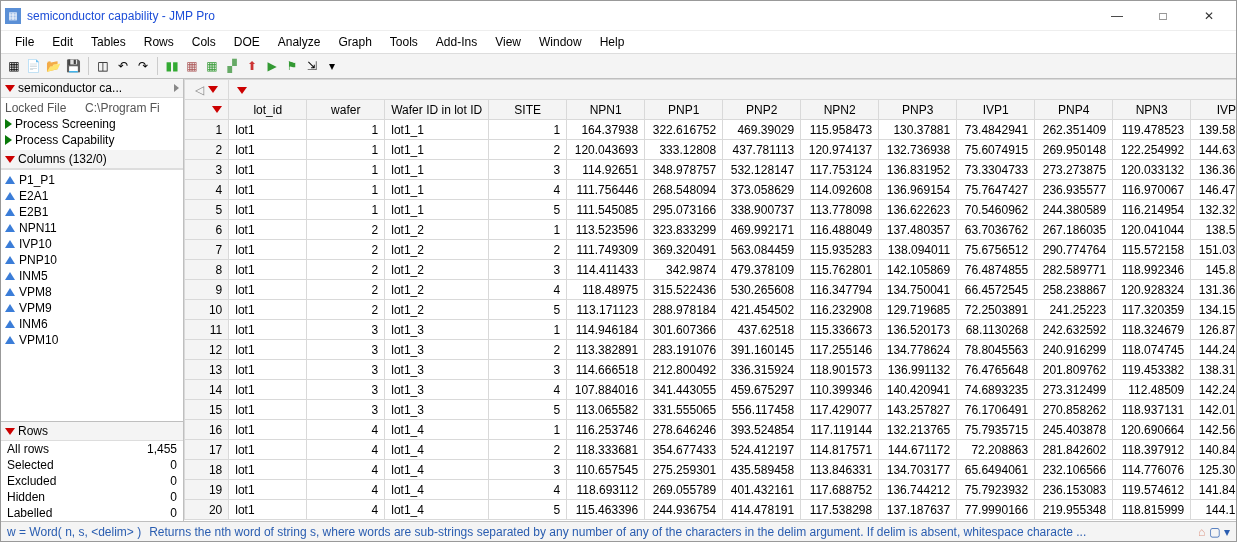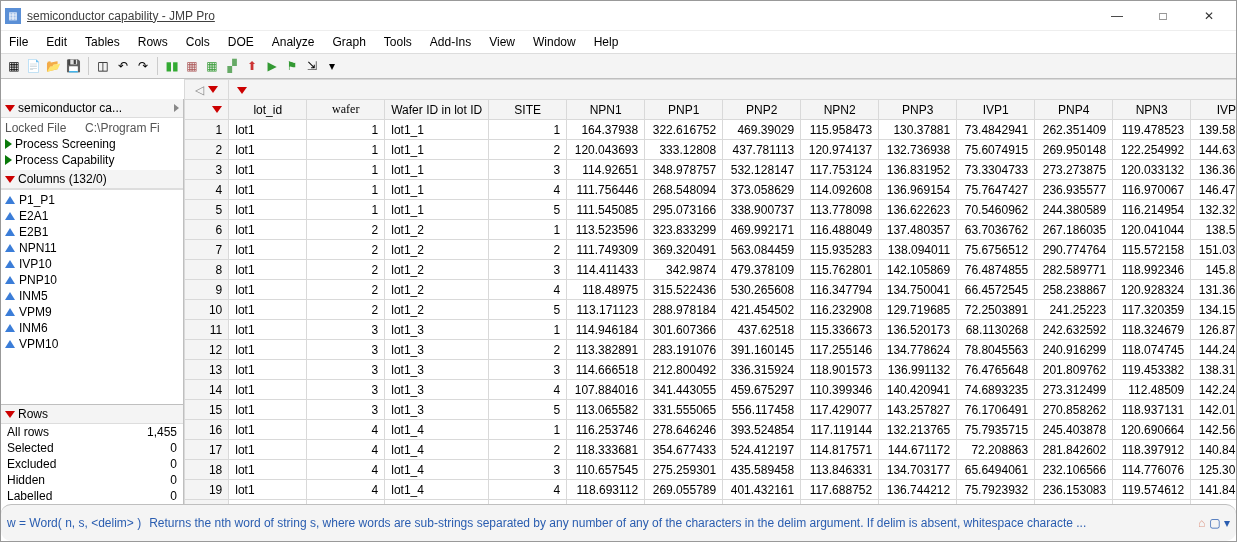--- a/index.html
+++ b/index.html
@@ -1,48 +1,48 @@
 <!DOCTYPE html>
 <html><head>
 <meta charset="utf-8">
 <style>
 * { box-sizing: border-box; margin: 0; padding: 0; font-family: "Segoe UI", Tahoma, sans-serif; font-size: 12px; }
 body { width: 1237px; height: 542px; overflow: hidden; background: #fff; display: flex; flex-direction: column; border: 1px solid #999; }
 .titlebar { height: 30px; background: #fff; display: flex; align-items: center; padding: 0 4px; border-bottom: 1px solid #eee; }
 .titlebar .app-icon { width:16px; height:16px; background:#5a8fd6; margin-right:6px; display:inline-flex; align-items:center; justify-content:center; color:#fff; font-size:10px;}
-.titlebar .title { flex:1; color:#404040;text-decoration:underline; }
+.titlebar .title { flex:1; color:#1d4ed8; }
 .win-controls { display:flex; gap:0; }
 .win-btn { width:46px; height:30px; display:flex; align-items:center; justify-content:center; color:#333; cursor:pointer;}
-.menubar { height:22px; display:flex; align-items:center; padding:0 0; gap:2px; }
+.menubar { height:22px; display:flex; align-items:center; padding:0 6px; gap:2px; }
 .menubar span { padding:2px 8px; cursor:pointer;}
 .toolbar { height:26px; background:#f4f4f4; border-top:1px solid #ddd; border-bottom:1px solid #bfbfbf; display:flex; align-items:center; padding:0 4px; gap:2px;}
 .tool-ico { width:18px; height:18px; display:inline-flex; align-items:center; justify-content:center; cursor:pointer; border:1px solid transparent;}
 .tool-sep { width:1px; height:18px; background:#ccc; margin:0 3px;}
 .main { flex:1; display:flex; overflow:hidden; }
-.leftpane { width:183px; border-right:1px solid #bfbfbf; display:flex; flex-direction:column; background:#fff;margin-top:20px;}
+.leftpane { width:183px; border-right:1px solid #bfbfbf; display:flex; flex-direction:column; background:#fff;}
 .panel-head { background:#f4f4f4; border-bottom:1px solid #ddd; padding:2px 4px; display:flex; align-items:center; gap:3px;}
 .red-tri { width:0; height:0; border-left:5px solid transparent; border-right:5px solid transparent; border-top:7px solid #c00; display:inline-block;}
 .play-tri { width:0; height:0; border-top:5px solid transparent; border-bottom:5px solid transparent; border-left:7px solid #0a7a0a; display:inline-block; margin-right:3px;}
 .panel-body { padding:2px 4px; overflow:hidden; flex:0 0 auto;}
 .panel-body .row { display:flex; align-items:center; padding:1px 0; white-space:nowrap;}
 .col-ico { width:0; height:0; border-left:5px solid transparent; border-right:5px solid transparent; border-bottom:8px solid #3b7dd8; display:inline-block; margin-right:4px;}
 .cols-list { flex:1; overflow:auto; border-top:1px solid #ddd;}
 .rows-panel { border-top:1px solid #bfbfbf;}
 .rows-body .rrow { display:flex; justify-content:space-between; padding:1px 6px;}
 .gridwrap { flex:1; overflow:auto; position:relative;}
 table.datagrid { border-collapse:collapse; table-layout:fixed;}
 table.datagrid th, table.datagrid td { border:1px solid #d9d9d9; padding:2px 6px; height:20px; white-space:nowrap; overflow:hidden;}
 table.datagrid th { background:#f4f4f4; font-weight:normal; text-align:center; position:sticky; top:0;}
 table.datagrid td.rownum { background:#f4f4f4; text-align:right; width:60px;}
 table.datagrid td.txt { text-align:left;}
 table.datagrid td.num { text-align:right;}
 .corner { width:70px;}
 th.colh { min-width:78px;}
-th.colh.lot { width:60px;} th.colh.wafer{width:54px;font-family:Liberation Serif, serif;} th.colh.wid{width:110px;} th.colh.site{width:48px;}
-.statusbar { height:37px; border-top:1px solid #bfbfbf; background:#f4f4f4; display:flex; align-items:center; padding:0 6px; color:#2a5db0; font-size:11px;border-radius:10px;}
+th.colh.lot { width:60px;} th.colh.wafer{width:54px;} th.colh.wid{width:110px;} th.colh.site{width:48px;}
+.statusbar { height:20px; border-top:1px solid #bfbfbf; background:#f4f4f4; display:flex; align-items:center; padding:0 6px; color:#2a5db0; font-size:11px;}
 .statusbar .right { margin-left:auto; display:flex; gap:4px; align-items:center;}
 .panel-head .spacer{flex:1;}
 .hdr-tri{ width:0;height:0;border-top:4px solid transparent;border-bottom:4px solid transparent;border-left:5px solid #888;display:inline-block;}
 .left-scroll{overflow-y:auto;}
 .locked { color:#555; font-style:normal;gap:6px;}
 .gridtoprow th{height:18px;}
 .topleft{display:flex;align-items:center;gap:4px;padding:0 4px;}
 </style>
 </head>
 <body>
@@ -145,20 +145,24 @@
           <span class="col-ico"></span>
           <span>IVP10</span>
         </div>
         <div class="row">
           <span class="col-ico"></span>
           <span>PNP10</span>
         </div>
         <div class="row">
           <span class="col-ico"></span>
           <span>INM5</span>
+        </div>
+        <div class="row">
+          <span class="col-ico"></span>
+          <span>VPM8</span>
         </div>
         <div class="row">
           <span class="col-ico"></span>
           <span>VPM9</span>
         </div>
         <div class="row">
           <span class="col-ico"></span>
           <span>INM6</span>
         </div>
         <div class="row">

